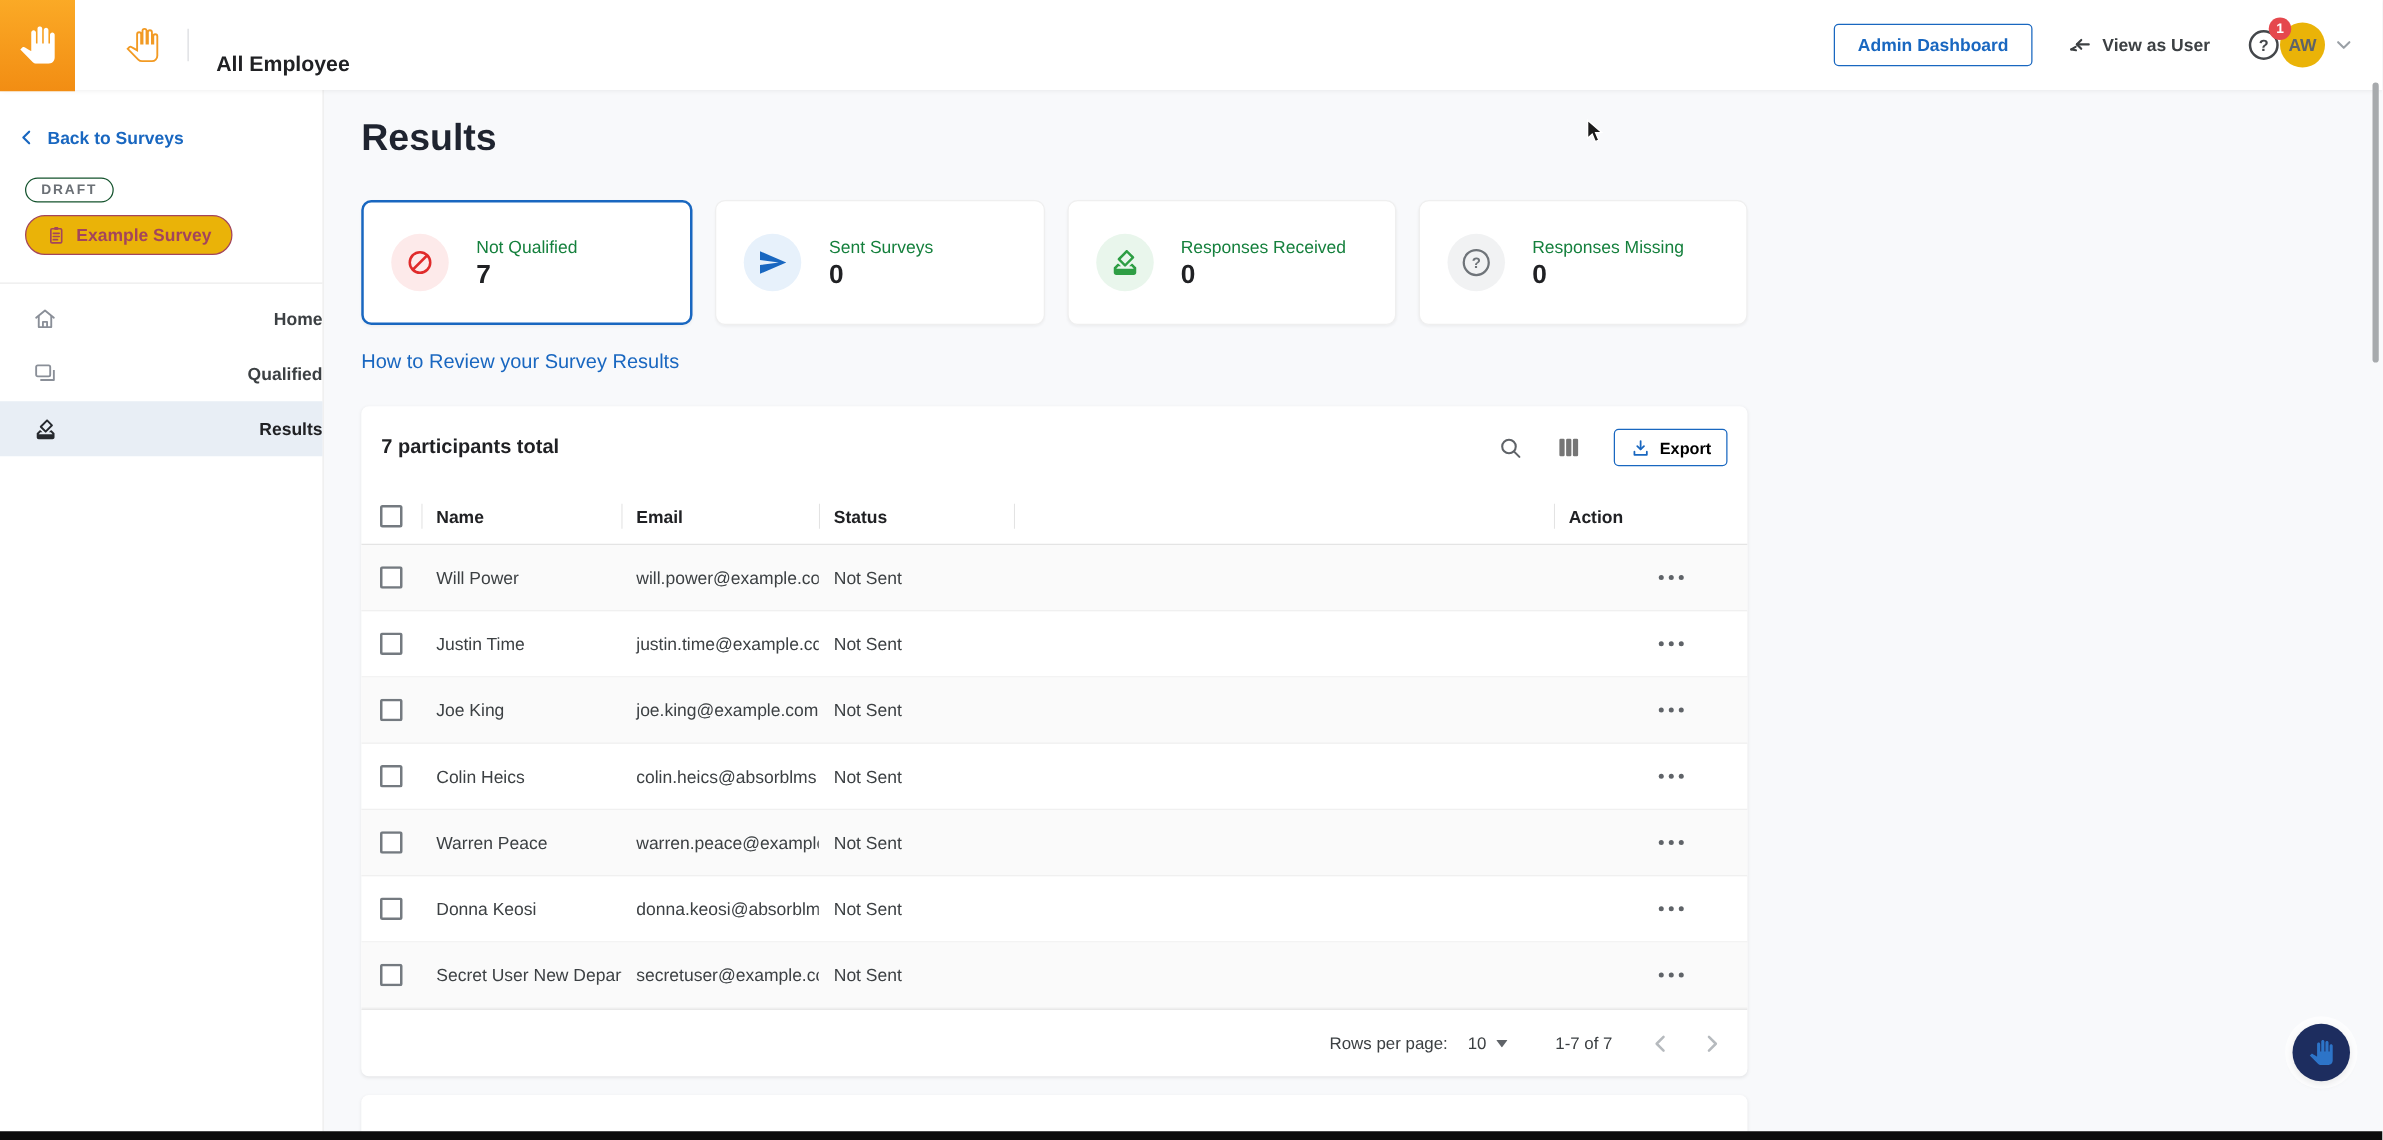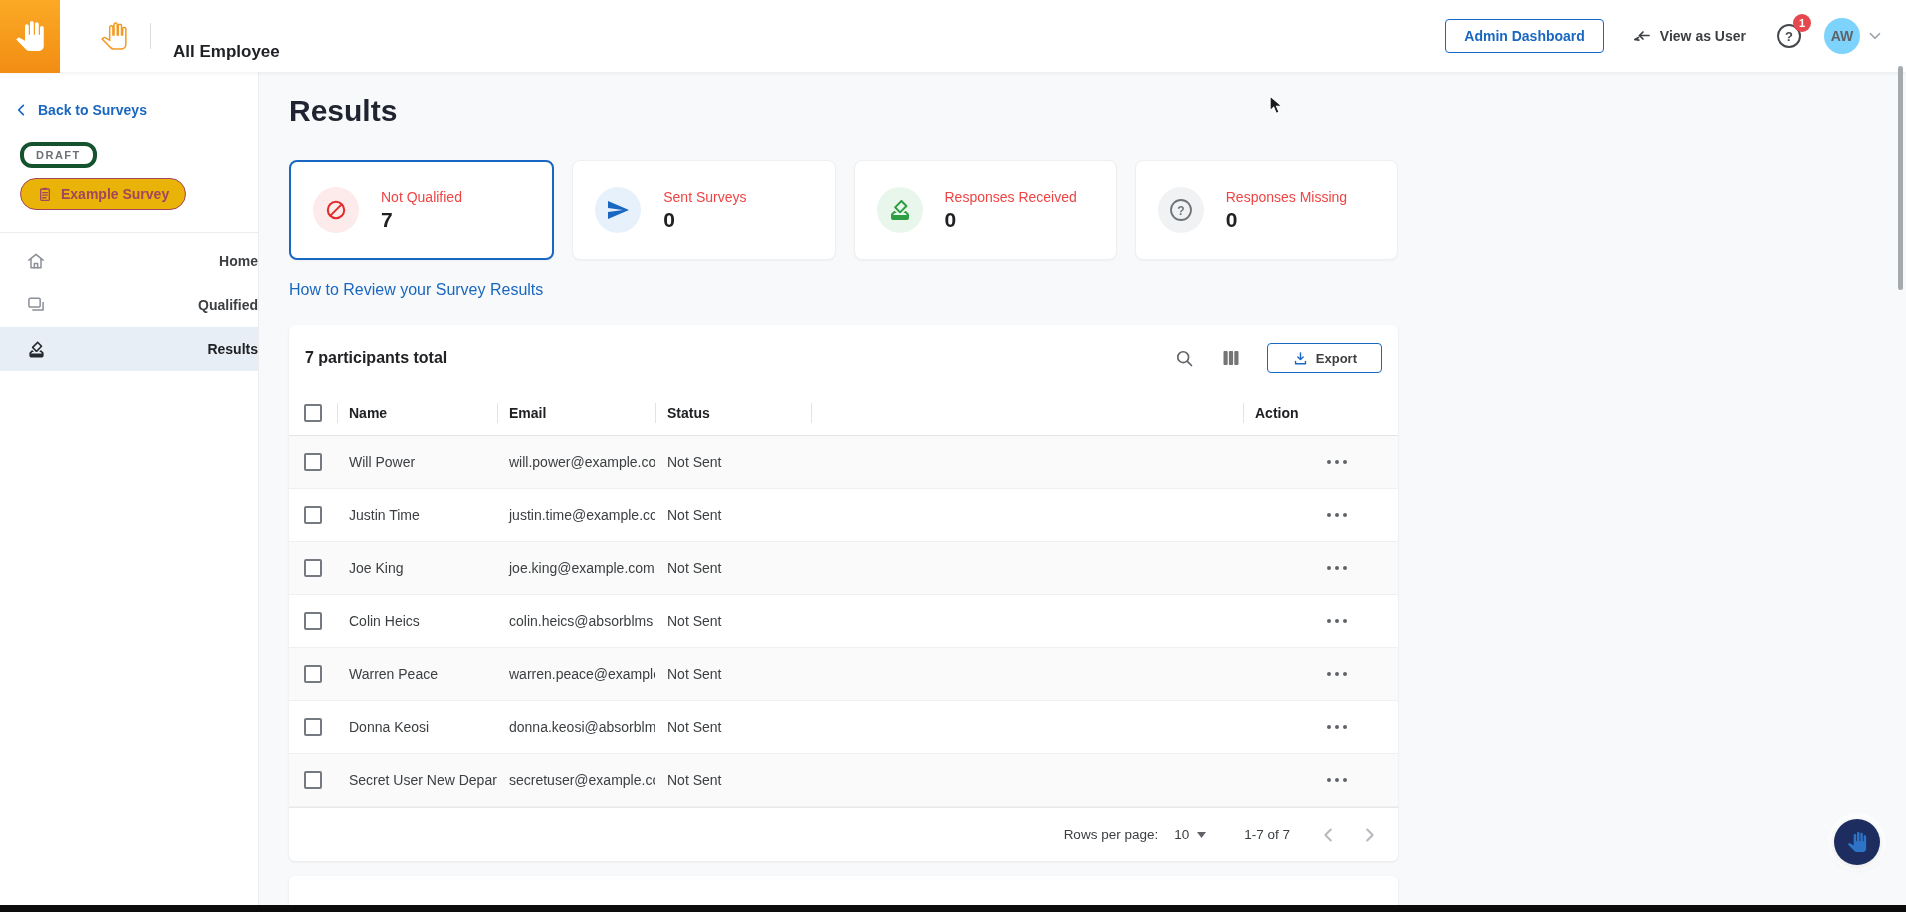--- a/index.html
+++ b/index.html
@@ -33,37 +33,37 @@
   }
   .view-as-user{display:flex;align-items:center;gap:8px;margin-left:28px;cursor:pointer;
     font-size:14px;font-weight:600;color:#3c4043;}
   .help-wrap{position:relative;margin-left:30px;cursor:pointer;width:26px;height:26px;}
   .badge{
     position:absolute;top:-9px;right:-9px;min-width:18px;height:18px;border-radius:9px;
     background:#e5484d;color:#fff;font-size:11px;font-weight:700;
     display:flex;align-items:center;justify-content:center;padding:0 4px;box-sizing:border-box;
   }
   .avatar{
-    width:36px;height:36px;border-radius:50%;background:#7dd3fc;color:#5f6368;
+    width:36px;height:36px;border-radius:50%;background:#eab308;color:#5f6368;
     font-size:14px;font-weight:700;display:flex;align-items:center;justify-content:center;
-    margin-left:22px;cursor:pointer;
+    cursor:pointer;
   }
   .avatar-chevron{margin-left:6px;margin-right:22px;cursor:pointer;display:flex;}
 
   
   .sidebar{
     position:absolute;left:0;top:72px;bottom:7px;width:258px;background:#fff;
     border-right:1px solid #ececec;z-index:10;
   }
   .back-link{
     display:flex;align-items:center;gap:8px;color:#1967c0;font-size:14px;font-weight:700;
     margin:30px 0 0 14px;cursor:pointer;
   }
   .draft-badge{
-    display:inline-block;margin:24px 0 0 20px;padding:3px 12px;border:4px solid #14532d;
+    display:inline-block;margin:24px 0 0 20px;padding:3px 12px;border:1px solid #14532d;
     border-radius:12px;color:#6b7076;font-size:11px;font-weight:700;letter-spacing:1.5px;
   }
   .survey-pill{
     display:inline-flex;align-items:center;gap:8px;margin:10px 0 0 20px;padding:7px 16px;
     border:1.5px solid #a3455c;border-radius:18px;color:#a3455c;font-size:14px;font-weight:600;
     cursor:pointer;background:#eab308;
   }
   .side-divider{height:1px;background:#ececec;margin-top:22px;}
   .nav{margin-top:6px;}
   .nav-item{
@@ -78,36 +78,36 @@
     padding-left:31px;box-sizing:border-box;overflow:hidden;}
   .page-title{font-size:30px;font-weight:700;color:#1f2430;margin:22px 0 0 0;}
   .stats{display:flex;gap:18px;margin-top:32px;width:1109px;}
   .stat-card{
     flex:1;height:100px;background:#fff;border-radius:8px;box-sizing:border-box;
     border:1px solid #efefef;box-shadow:0 1px 2px rgba(0,0,0,.04);
     display:flex;align-items:center;padding-left:22px;gap:22px;cursor:pointer;
   }
   .stat-card.selected{border:2px solid #1967c0;}
   .stat-icon{width:46px;height:46px;border-radius:50%;display:flex;align-items:center;justify-content:center;flex:0 0 46px;}
-  .stat-label{font-size:14px;color:#ef4444;}
+  .stat-label{font-size:14px;color:#15803d;}
   .stat-value{font-size:21px;font-weight:700;color:#202124;margin-top:3px;}
   .help-link{display:inline-block;margin-top:21px;color:#1967c0;font-size:16px;cursor:pointer;text-decoration:none;}
 
   
   .table-card{
     width:1109px;margin-top:26px;background:#fff;border-radius:6px;
     box-shadow:0 1px 3px rgba(0,0,0,.08);overflow:hidden;
   }
   .table-toolbar{height:66px;display:flex;align-items:center;padding:0 16px;}
   .table-summary{font-size:16px;font-weight:700;color:#202124;}
   .table-toolbar .spacer{flex:1;}
   .icon-btn{background:none;border:none;cursor:pointer;padding:4px;display:flex;align-items:center;}
   .btn-export{
-    height:30px;display:flex;align-items:center;gap:7px;padding:0 24px;margin-left:22px;
-    background:#fff;border:1px solid #1967c0;border-radius:4px;color:#404040;
+    height:30px;display:flex;align-items:center;gap:7px;padding:0 12px;margin-left:22px;
+    background:#fff;border:1px solid #1967c0;border-radius:4px;color:#000000;
     font-size:13px;font-weight:700;font-family:"Liberation Sans",sans-serif;cursor:pointer;
   }
   .tgrid{display:grid;grid-template-columns:48px 160px 158px 156px 1fr 155px;align-items:center;}
   .thead{height:44px;border-bottom:1px solid #e4e4e4;}
   .th{font-size:14px;font-weight:700;color:#202124;padding-left:12px;position:relative;height:100%;
       display:flex;align-items:center;box-sizing:border-box;white-space:nowrap;overflow:hidden;}
   .th.sep::before,.td-sep::before{
     content:"";position:absolute;left:0;top:12px;height:20px;width:1px;background:#e3e3e3;
   }
   .trow{height:52px;border-bottom:1px solid #f0f0f0;}

